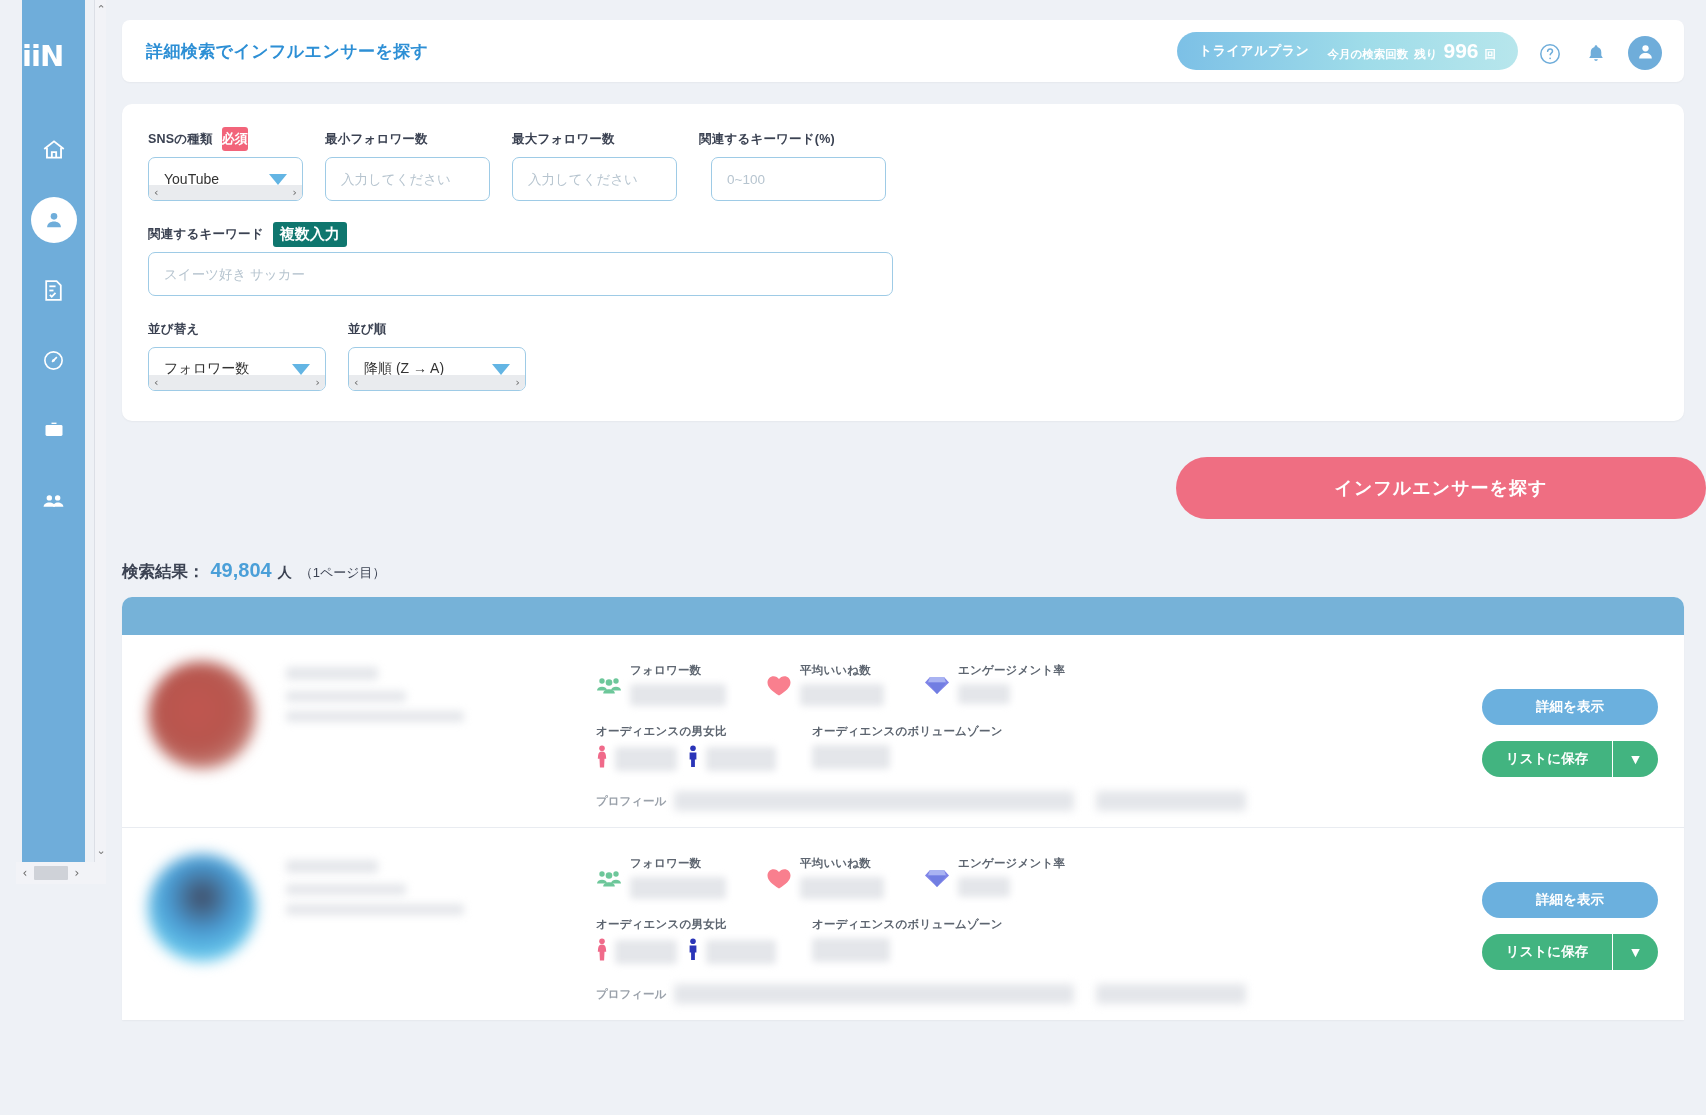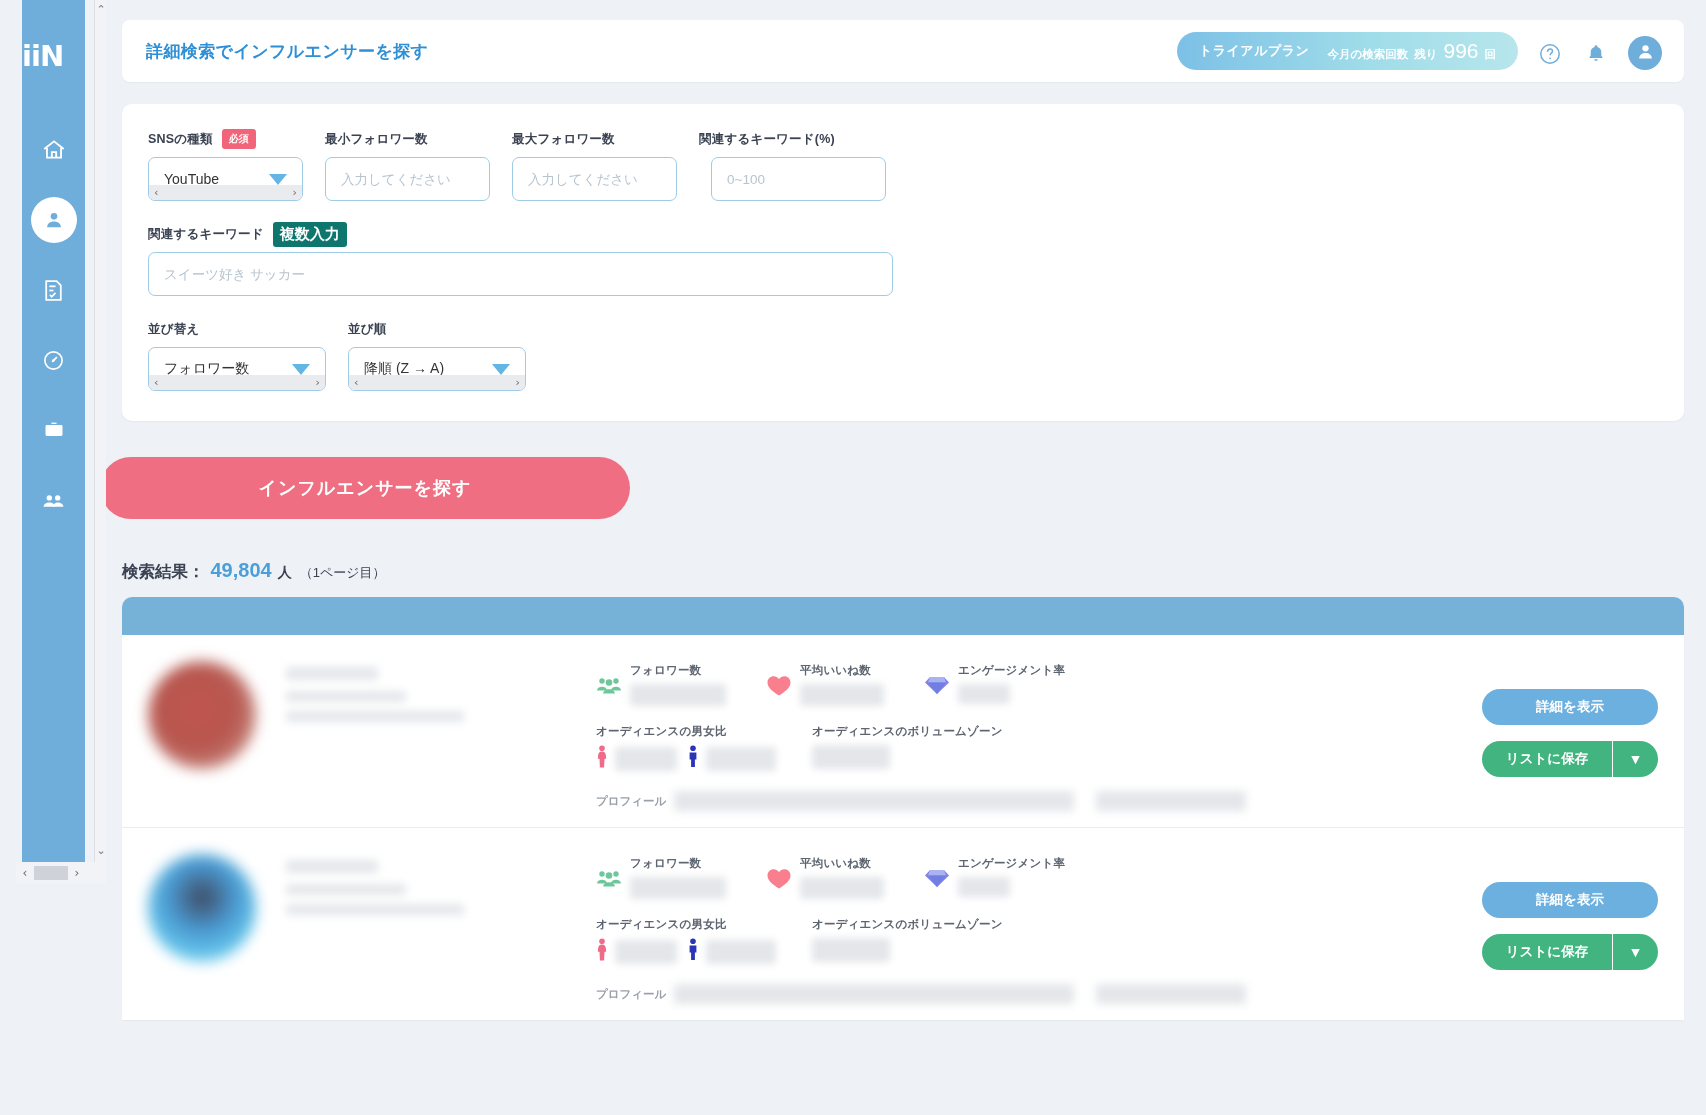--- a/index.html
+++ b/index.html
@@ -66,35 +66,35 @@
   }
   .page-title { color:#2d8fd5; font-size:17px; font-weight:700; letter-spacing:.4px; }
   .top-right { margin-left:auto; display:flex; align-items:flex-end; gap:18px; }
   .plan-badge {
     background:linear-gradient(90deg,#7cc0e6 0%, #9fdce9 55%, #b7e6ec 100%);
     border-radius:24px; height:38px; padding:0 22px; display:flex; align-items:center; gap:18px;
     color:#ffffff; white-space:nowrap;
   }
   .plan-name { font-size:13px; font-weight:700; letter-spacing:.5px; }
   .plan-quota { font-size:11.5px; font-weight:700; display:flex; align-items:baseline; gap:6px;}
-  .plan-count { font-size:21px; font-weight:400; line-height:1; }
+  .plan-count { font-size:21px; font-weight:700; line-height:1; }
   .icon-btn { width:28px;height:28px; display:flex;align-items:center;justify-content:center; cursor:pointer;}
   .avatar-top { width:34px;height:34px;border-radius:50%;background:#6fadda;display:flex;align-items:center;justify-content:center;cursor:pointer;}
 
   
   .panel {
     margin:22px 22px 0 22px; background:#ffffff; border-radius:10px;
     padding:26px 26px 30px 26px; box-shadow:0 1px 2px rgba(0,0,0,0.04);
   }
   .row { display:flex; align-items:flex-start; gap:22px; }
   .row + .row { margin-top:24px; }
   .field { display:flex; flex-direction:column; }
   .flabel { display:flex; align-items:center; gap:9px; margin-bottom:9px; height:18px;}
   .flabel span.t { font-size:12.5px; font-weight:700; color:#3b4252; letter-spacing:.2px; }
-  .tag-req { background:#f2647a; color:#fff; font-size:10px; font-weight:700; border-radius:3px; padding:3px 7px; }
+  .tag-req { background:#f2647a; color:#fff; font-size:13px; font-weight:700; border-radius:3px; padding:3px 0; }
   .tag-multi { background:#0f766e; color:#fff; font-size:15px; font-weight:700; border-radius:3px; padding:3px 7px; }
 
   .txt-input {
     height:44px; border:1.4px solid #9ecbe6; border-radius:7px; background:#fff;
     padding:0 15px; font-size:13.5px; color:#333; outline:none;
     font-family:"Liberation Sans", sans-serif;
   }
   .txt-input::placeholder { color:#b6c4cf; }
 
   
@@ -111,21 +111,21 @@
     display:flex; align-items:center; justify-content:space-between; padding:0 5px;
     font-size:11px; color:#6b6b6b; font-family:"DejaVu Sans", sans-serif;
   }
   .strip-arrow { cursor:pointer; }
 
   .kw-input { width:745px; }
   .num-input { width:165px; }
   .eng-input { width:175px;margin-left:12px; }
 
   
-  .search-wrap { display:flex; justify-content:flex-start; margin-top:36px; }
+  .search-wrap { display:flex; justify-content:flex-end; margin-top:36px; }
   .search-btn {
     width:530px; height:62px; border-radius:34px; background:#ef6e82; border:none;
     color:#fff; font-size:18px; font-weight:700; letter-spacing:1px; cursor:pointer;
     font-family:"Liberation Sans", sans-serif;
   }
 
   
   .result-head { margin:40px 0 0 22px; display:flex; align-items:baseline; gap:2px;}
   .rh-label { font-size:16.5px; font-weight:700; color:#3b4252; }
   .rh-count { font-size:20px; font-weight:700; color:#4a9fd8; margin:0 4px; }

